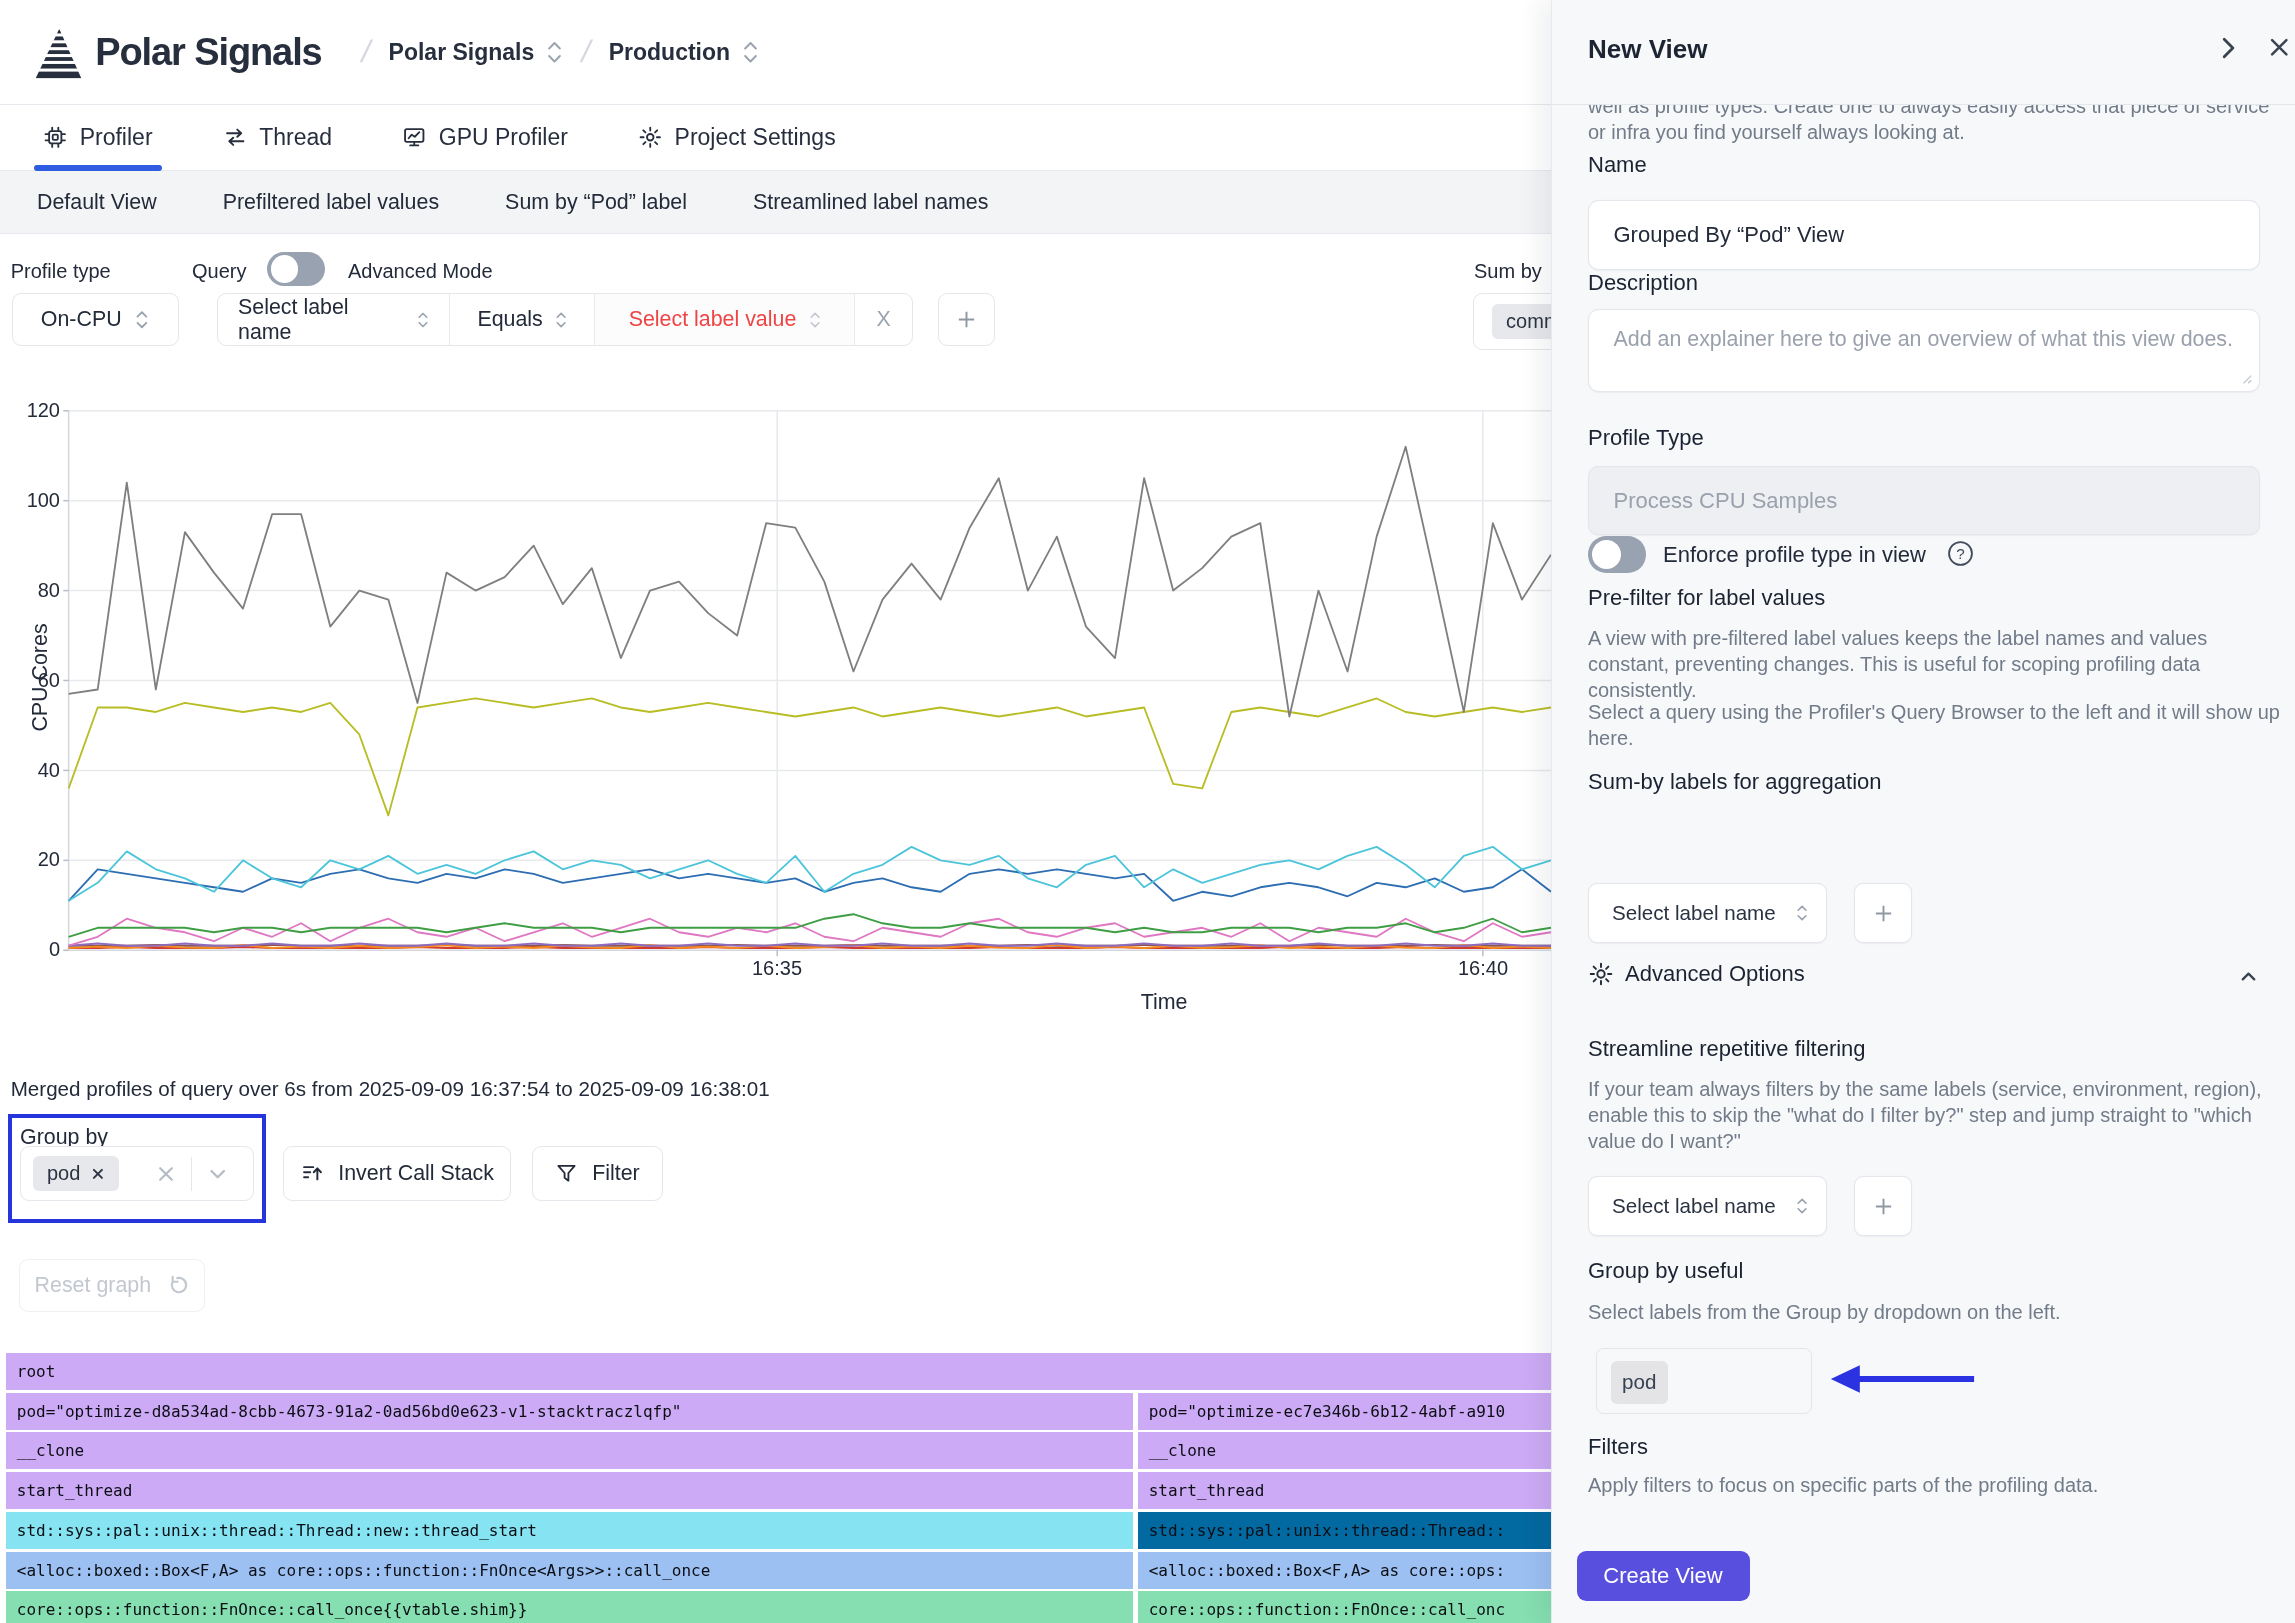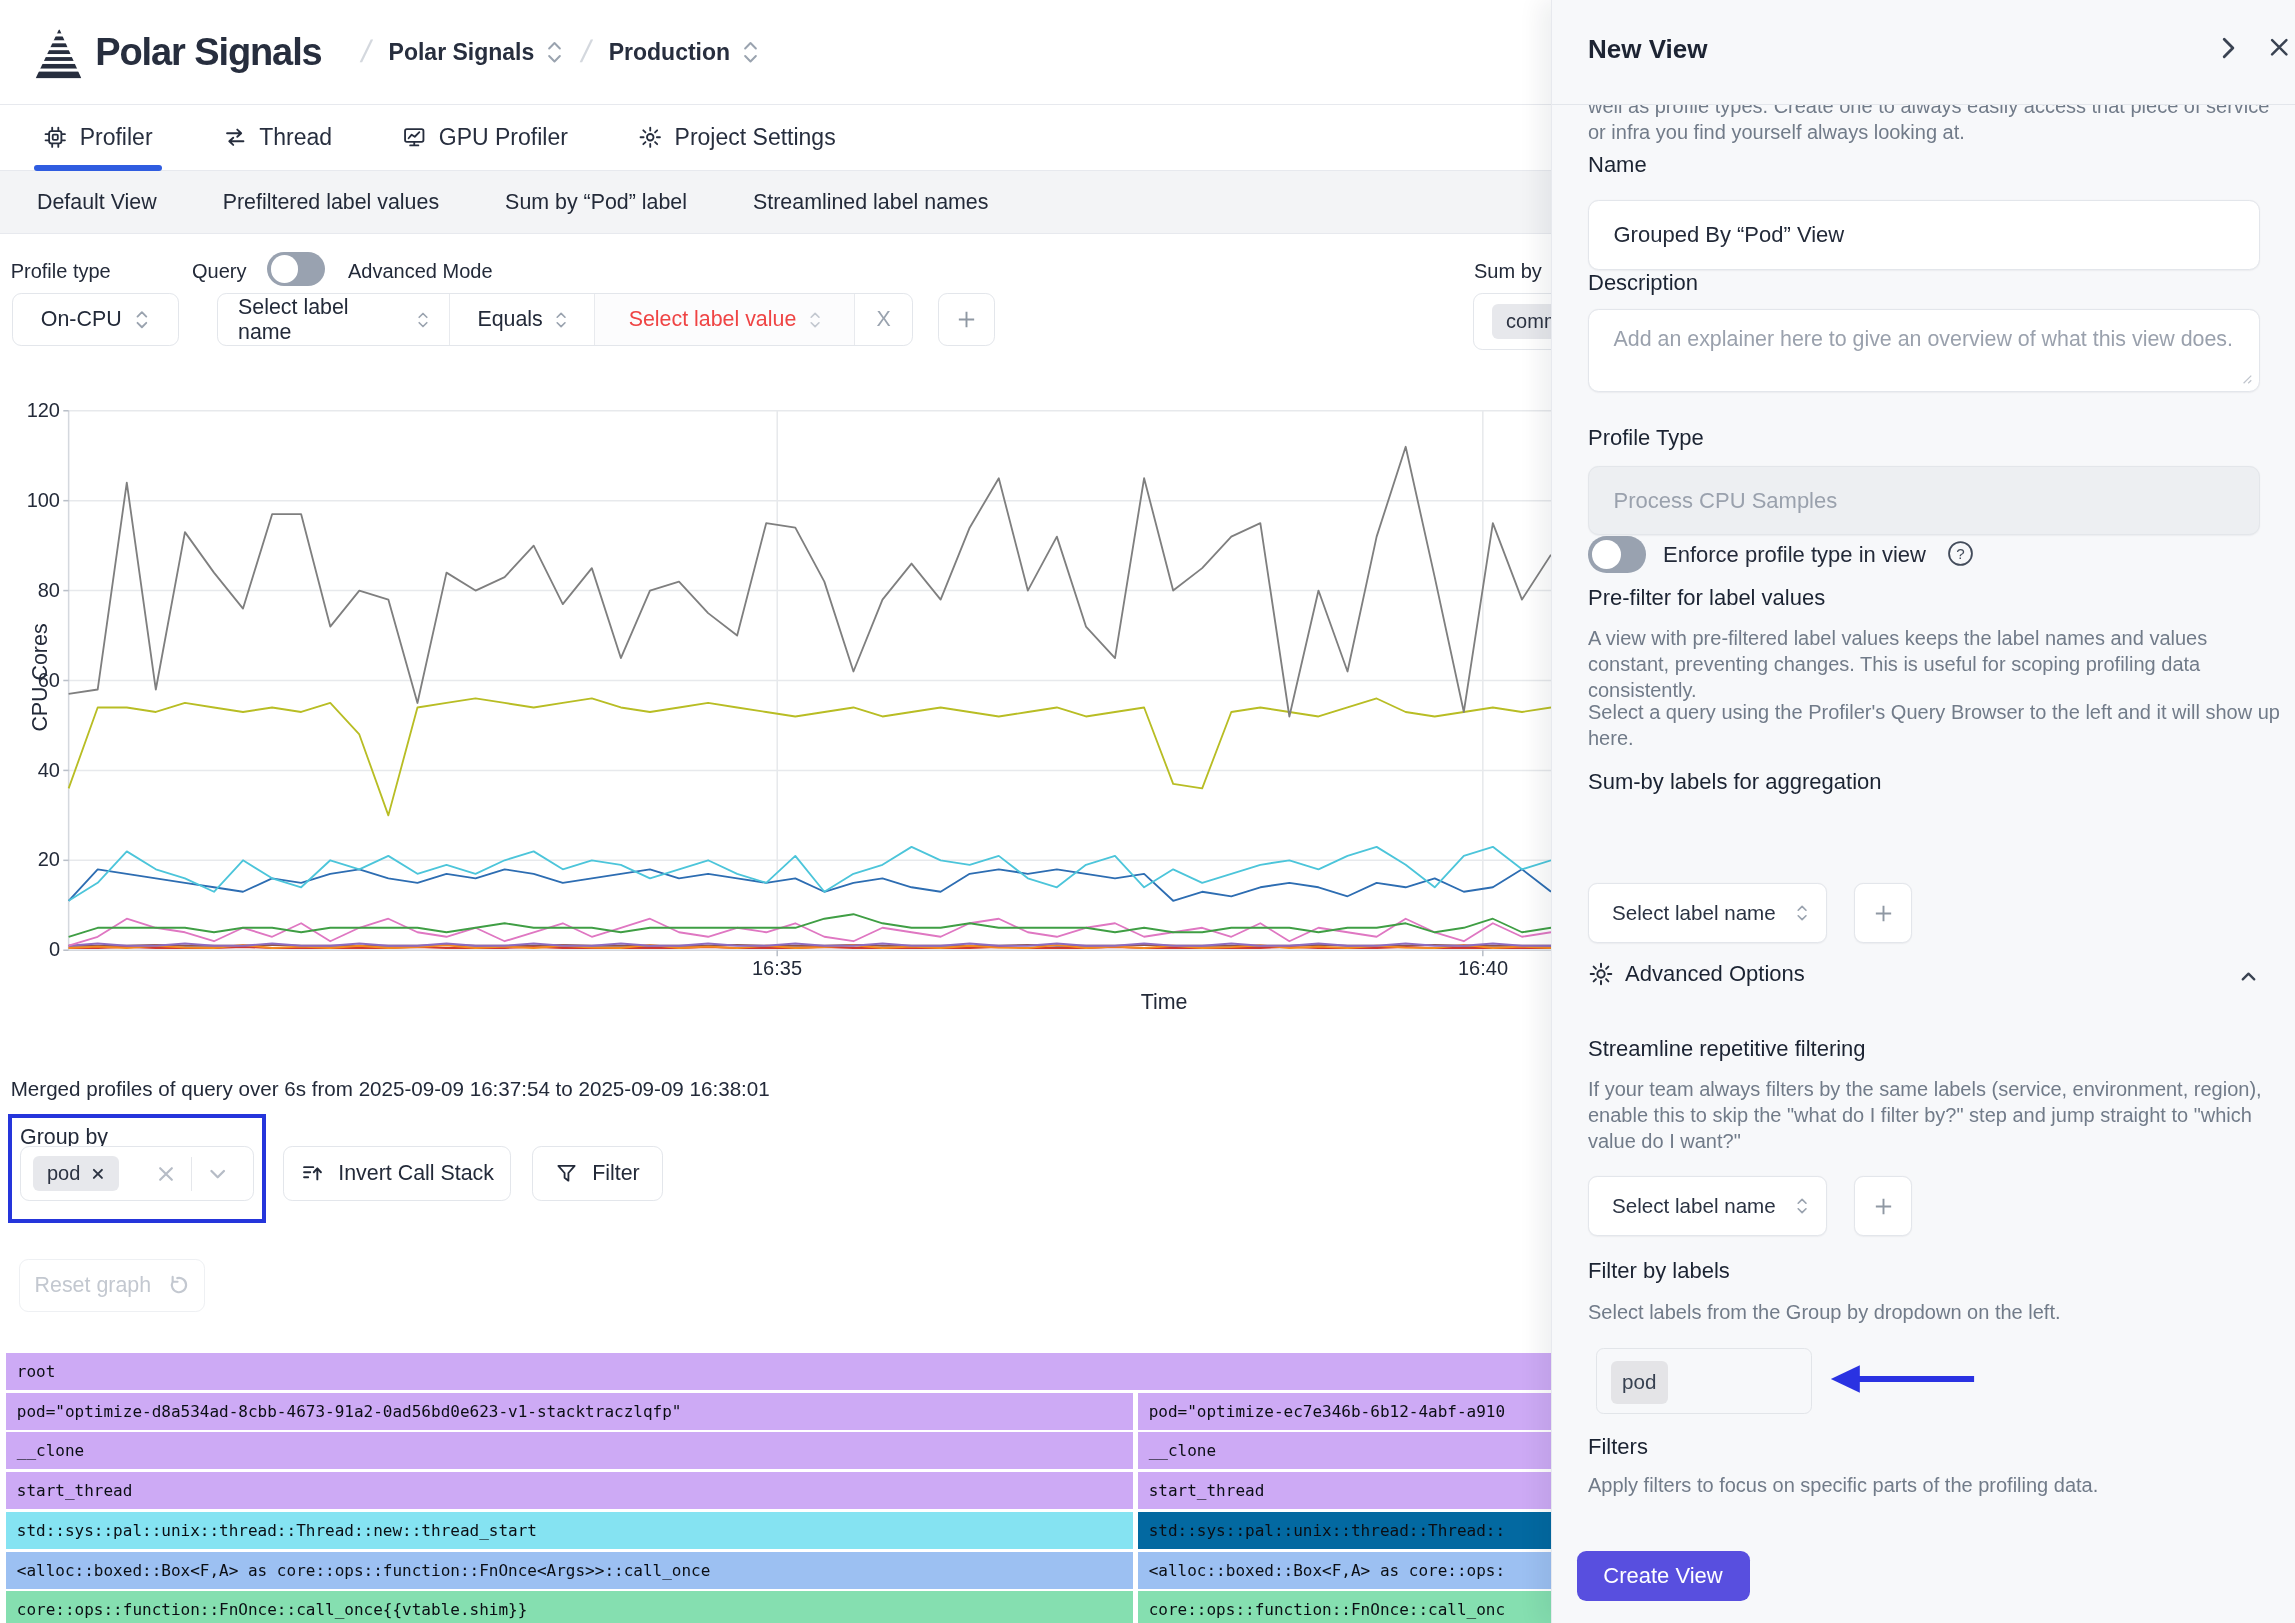--- a/index.html
+++ b/index.html
@@ -396,21 +396,21 @@
           <path d="M4 11 L11 4 L18 11"></path>
           <path d="M4 21 L11 28 L18 21"></path>
         </svg>
     </div>
     <div class="p-plus" style="left:302px;top:1071px;height:60px">
       <svg width="23" height="23" viewBox="0 0 24 24" fill="none" stroke="#8f98a3" stroke-width="2">
           <path d="M12 4 v16 M4 12 h16"></path>
         </svg>
     </div>
 
-    <div class="p-head" style="top:1153px">Filter by labels</div>
+    <div class="p-head" style="top:1153px">Group by useful</div>
     <div class="p-text" style="top:1194px">Select labels from the Group by dropdown on the left.</div>
     <div class="podbox" style="top:1243px">
       <span class="podchip">pod</span>
     </div>
     <svg style="position:absolute;left:277px;top:1258px" width="150" height="32" viewBox="0 0 196 42">
       <line x1="36" y1="21" x2="190" y2="21" stroke="#2a32e2" stroke-width="8"></line>
       <polygon points="2,21 40,3 40,39" fill="#2a32e2"></polygon>
     </svg>
 
     <div class="p-head" style="top:1329px">Filters</div>

